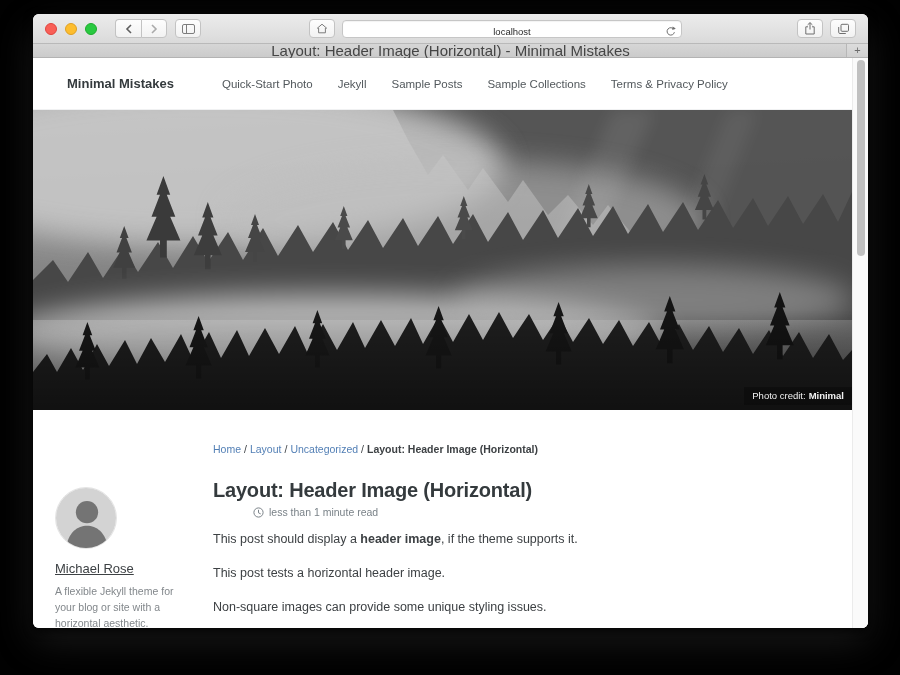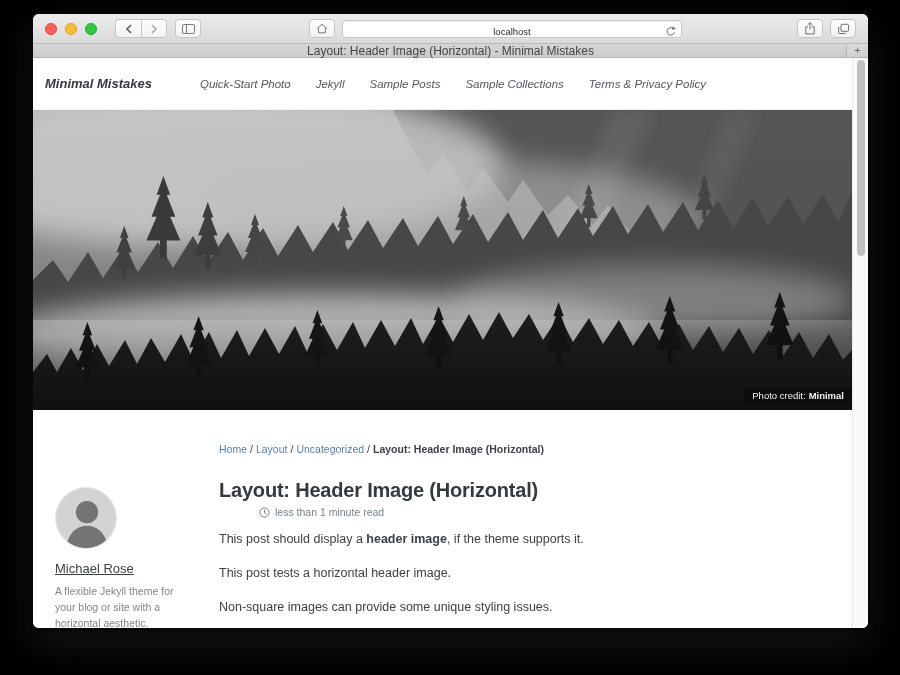--- a/index.html
+++ b/index.html
@@ -57,33 +57,33 @@
   .share-btn { width: 26px; margin-left: 7px; }
   .tabs-btn { width: 26px; margin-left: 7px; }
   
   .tabbar {
     height: 14px;
     background: linear-gradient(#d6d6d6, #cbcbcb);
     border-bottom: 1px solid #b3b3b3;
     position: relative;
     display: flex; align-items: center; justify-content: center;
   }
-  .tab-title { font-size: 12px; color: #454545; }
+  .tab-title { font-size: 15px; color: #454545; }
   .newtab {
     position: absolute; right: 0; top: 0; width: 22px; height: 100%;
     border-left: 1px solid #b7b7b7;
     font-size: 11px; line-height: 12px; color: #6b6b6b; text-align: center;
     background: linear-gradient(#dcdcdc, #d0d0d0);
   }
   
   .page { height: 570px; position: relative; background: #fff; overflow: hidden; }
   .page-main { margin-right: 16px; }
   .masthead {
     height: 52px; display: flex; align-items: center;
-    padding: 0 12px; border-bottom: 1px solid #f0f1f2; background: #fff; font-style: italic;
+    padding: 0 34px; border-bottom: 1px solid #f0f1f2; background: #fff;
   }
   .site-title { font-size: 13px; font-weight: bold; color: #343a3d; }
   .masthead nav { display: flex; gap: 25px; margin-left: 48px; }
   .masthead nav a { font-size: 11.5px; color: #52585c; text-decoration: none; }
   
   .hero { position: relative; height: 300px; overflow: hidden; background: #6e6e6e; }
   .hero svg { display: block; width: 100%; height: 100%; }
   .credit {
     position: absolute; right: 0; bottom: 5px;
     background: rgba(10,10,10,0.55);
@@ -93,21 +93,21 @@
   .credit strong { margin-left: 3px; font-weight: bold; }
   
   .content-row { display: flex; padding-left: 22px; }
   .side { width: 150px; flex: none; }
   .avatar-wrap {
     margin-top: 77px; width: 62px; height: 62px; border-radius: 50%;
     overflow: hidden; border: 1px solid #e4e4e4;
   }
   .author-name { margin-top: 12px; font-size: 13px; color: #3d4144; text-decoration: underline; }
   .author-bio { margin-top: 7px; font-size: 10.5px; line-height: 16px; color: #82878b; width: 122px; }
-  .main-col { flex: 1; margin-left: 14px; padding-right: 30px; }
+  .main-col { flex: 1; margin-left: 8px; padding-right: 30px; }
   .breadcrumbs { margin-top: 33px; font-size: 10.5px; color: #3d4144; }
   .breadcrumbs a { color: #527fb5; text-decoration: none; }
   .breadcrumbs .sep { margin: 0 3px; color: #3d4144; }
   .breadcrumbs .current { font-weight: bold; }
   h1.post-title { margin: 24px 0 4px; font-size: 20px; font-weight: bold; color: #343a3d; letter-spacing: -0.2px; }
   .meta { display: flex; align-items: center; gap: 5px; font-size: 10.5px; color: #7a8288; margin-bottom: 12px; padding-left: 40px; }
   .post-body p { font-size: 12.5px; color: #3d4144; margin: 0 0 16px; line-height: 1.45; }
   
   .scrollbar {
     position: absolute; top: 0; right: 0; bottom: 0; width: 16px;

